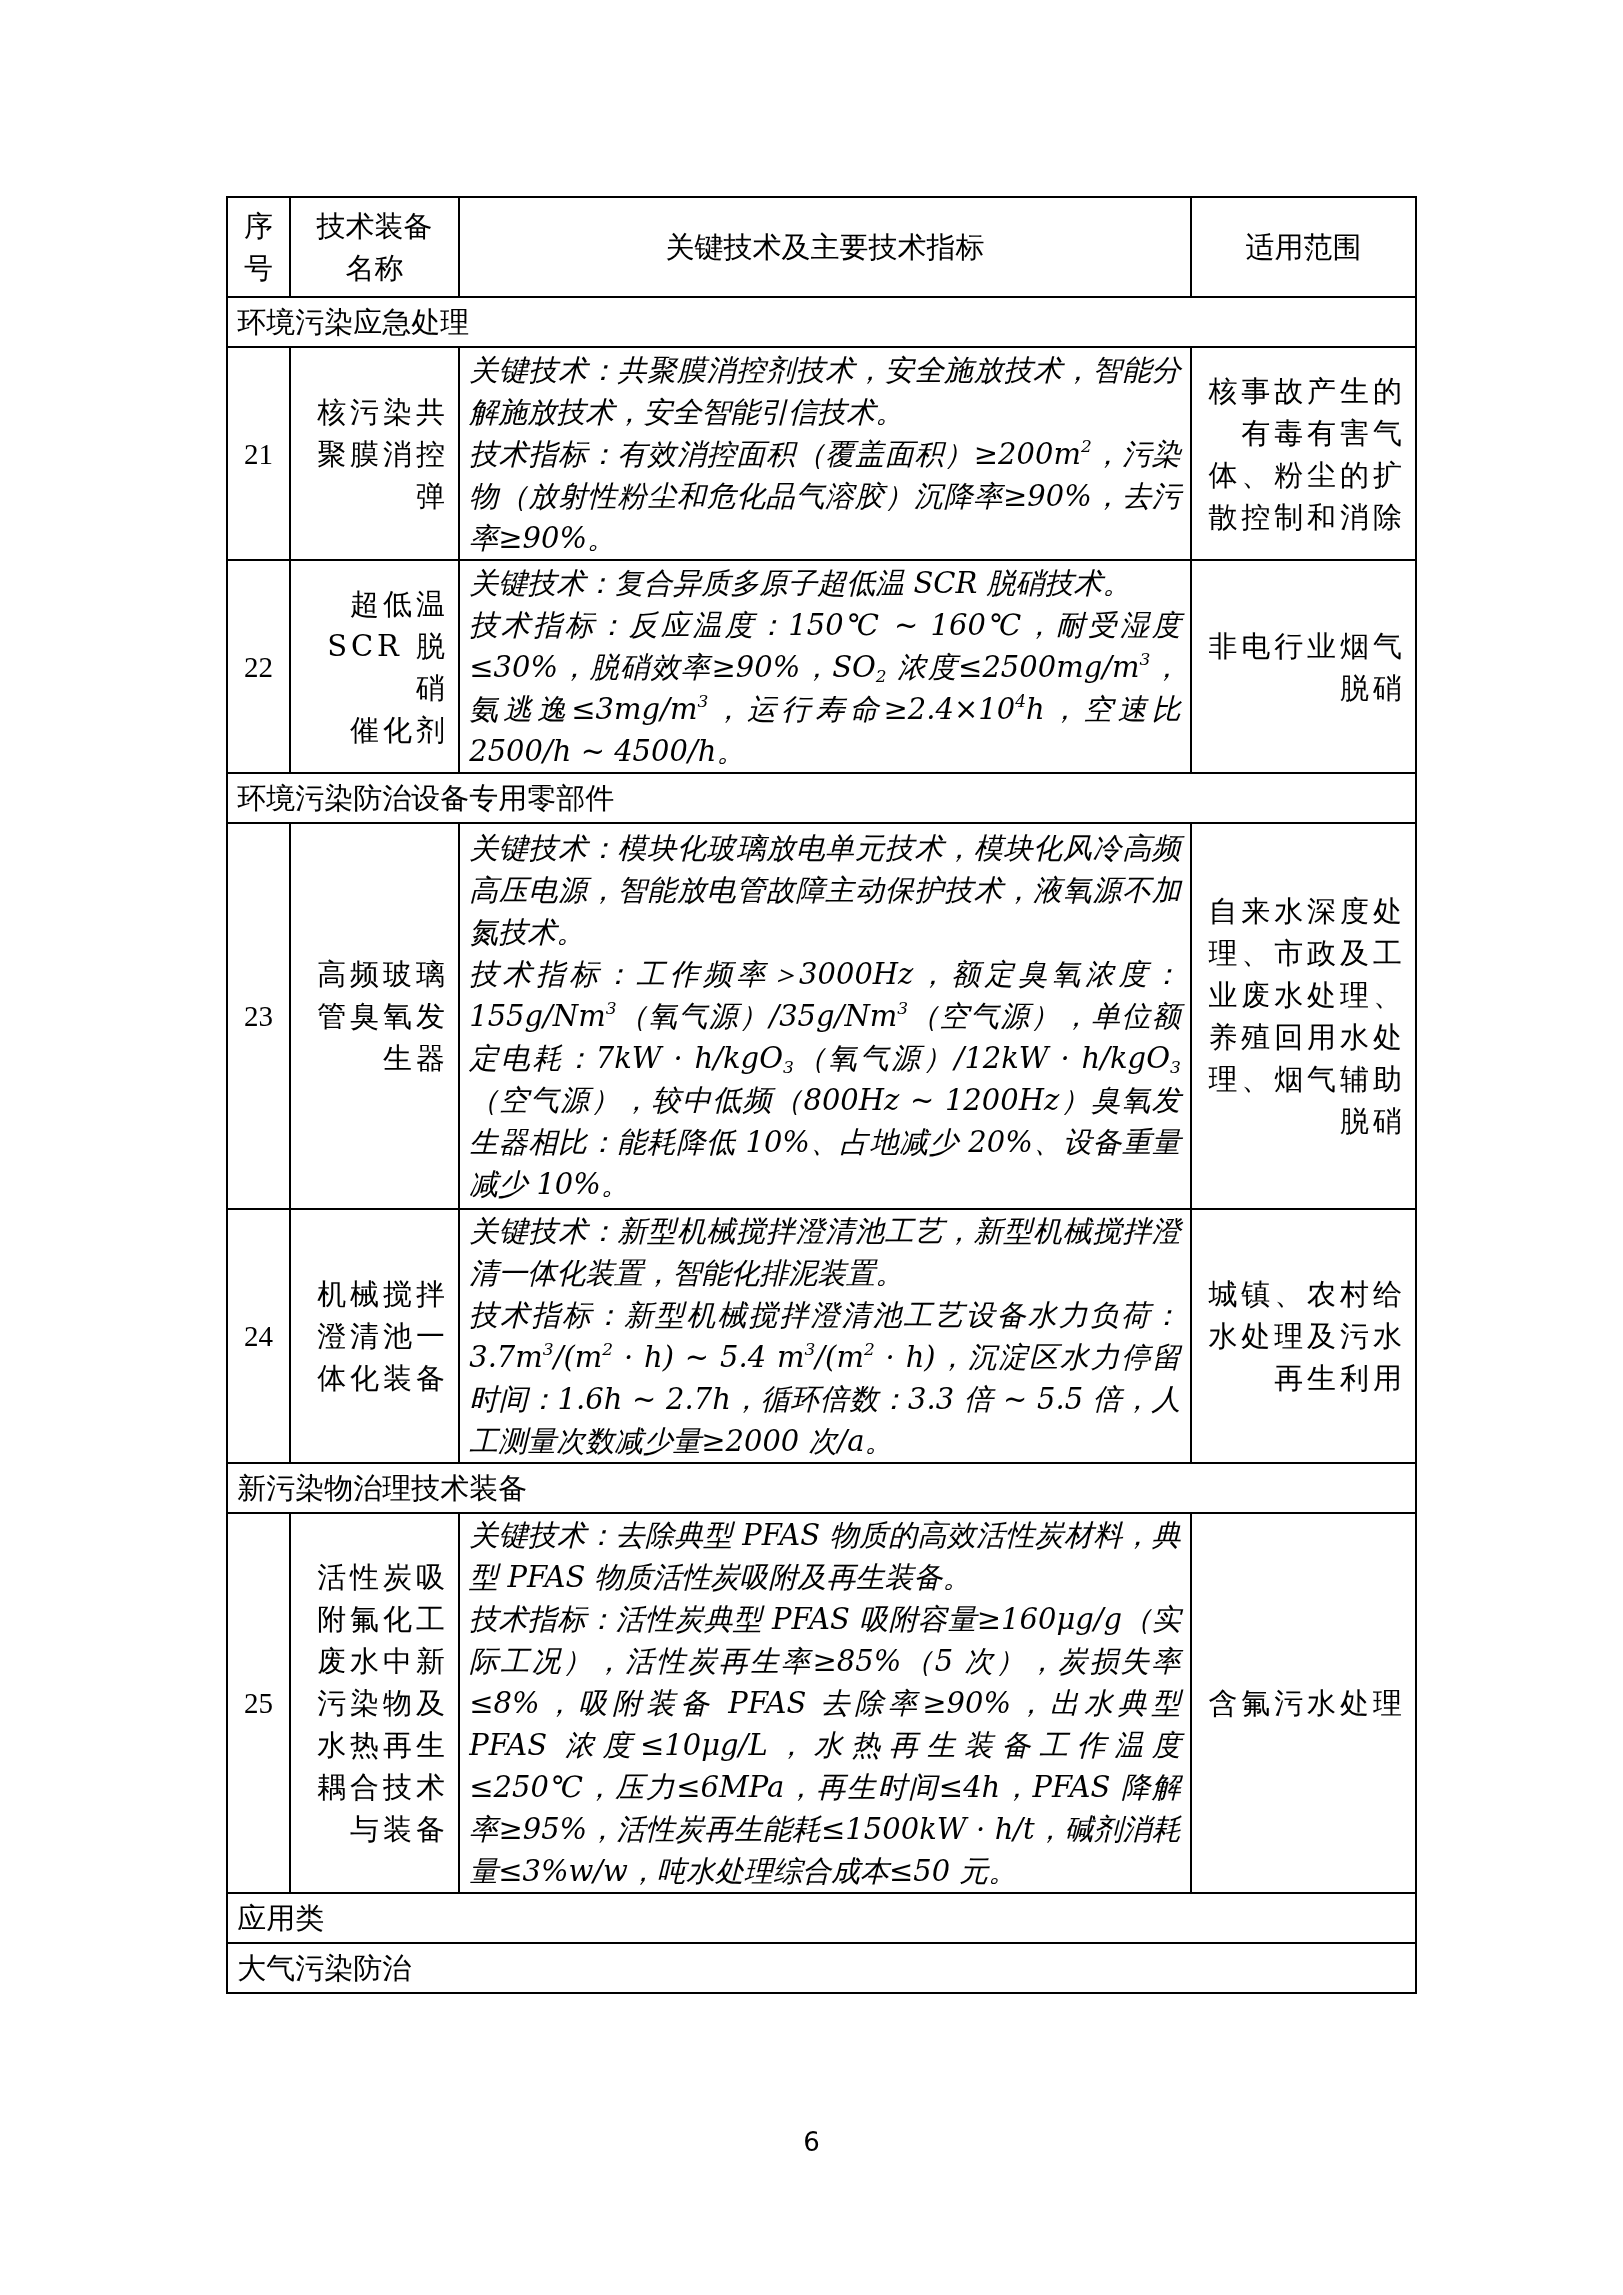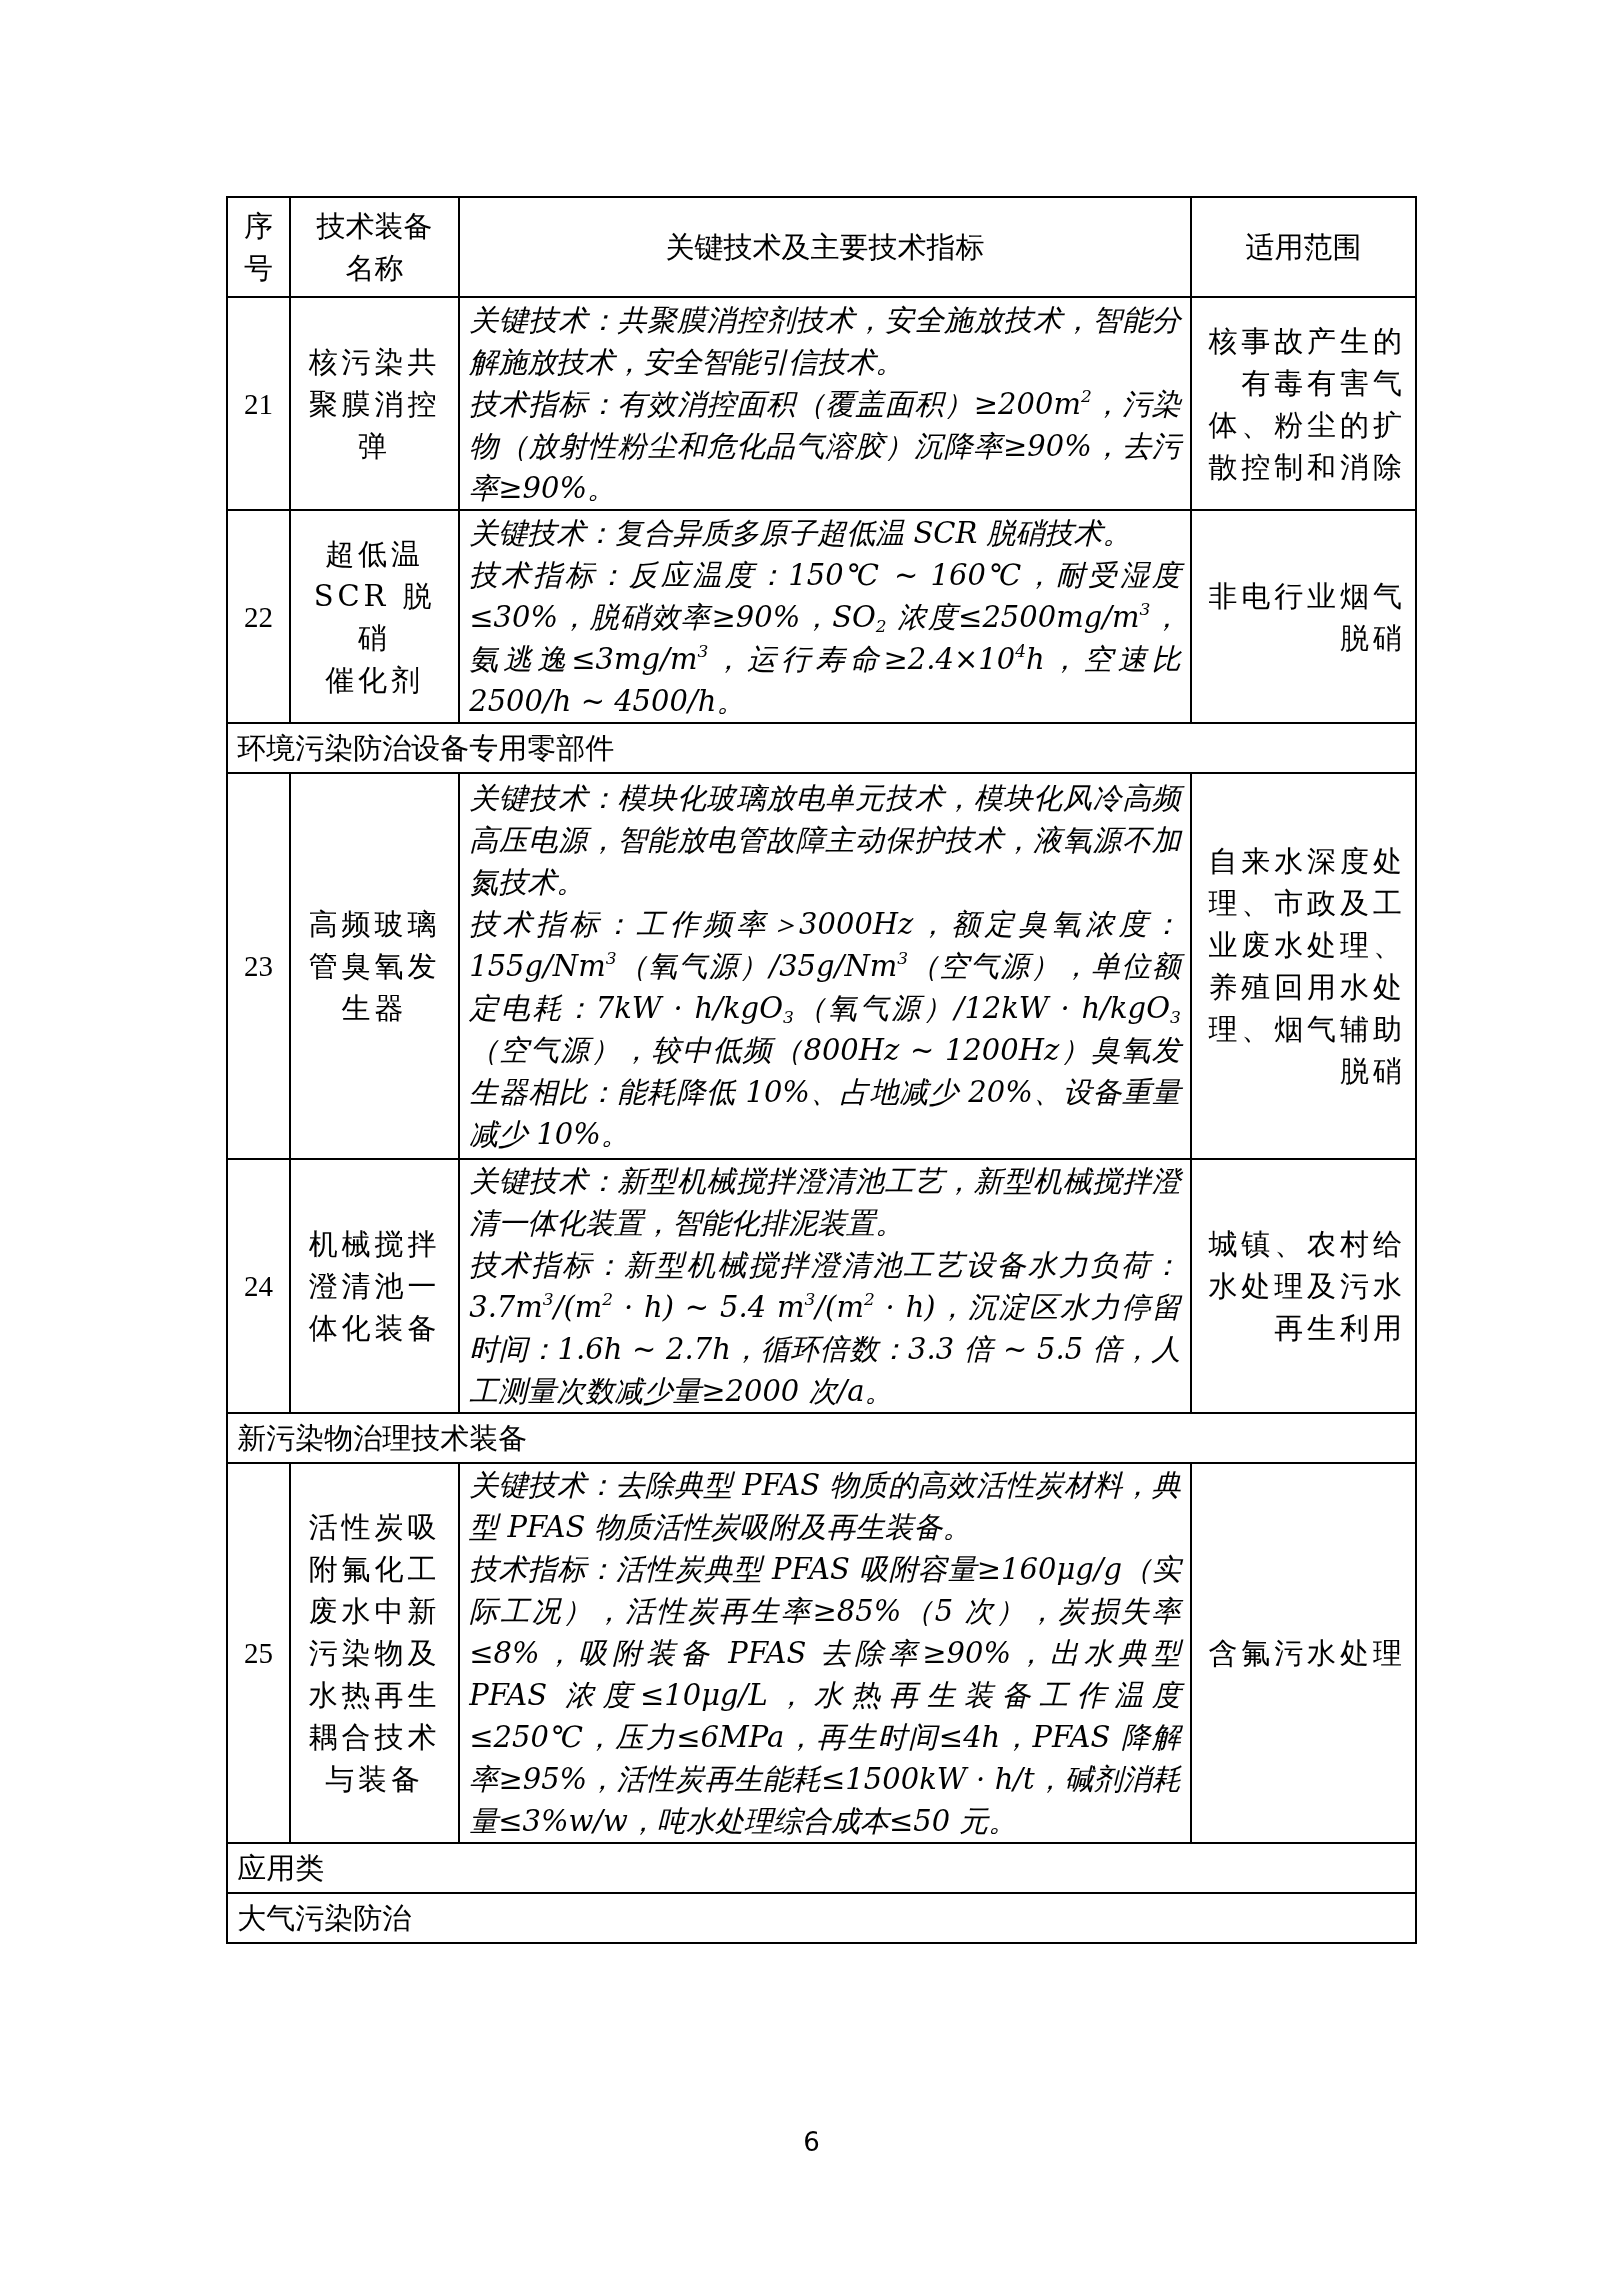--- a/index.html
+++ b/index.html
@@ -16,21 +16,21 @@
   }
   col.c1 { width: 63px; }
   col.c2 { width: 169px; }
   col.c3 { width: 732px; }
   col.c4 { width: 225px; }
   .hdr td { height: 98px; text-align: center; font-family: "DejaVu Sans", "Liberation Sans", sans-serif; }
   .hdr .stack span { display: block; }
   .sec td { height: 48px; font-family: "DejaVu Sans", "Liberation Sans", sans-serif;
             font-size: 29px; padding-left: 13px; text-align: left; }
   td.num { text-align: center; font-family: "Liberation Serif", serif; }
-  td.name { text-align: center; padding: 0 11.8px; letter-spacing: 3.9px; }
+  td.name { text-align: right; padding: 0 11.8px; letter-spacing: 3.9px; }
   td.name span { display: block; }
   td.body { text-align: justify; padding: 3.9px 11.8px; }
   td.body p { margin: 0; font-style: italic; }
   td.scope { text-align: right; letter-spacing: 3.9px; padding: 0 13px; }
   sup { font-size: 17px; line-height: 0; vertical-align: 11.8px; }
   sub { font-size: 17px; line-height: 0; vertical-align: -5.2px; }
   .pageno { position: absolute; left: 0; width: 1623px; top: 2127px; text-align: center;
             font-family: "DejaVu Sans", "Liberation Sans", sans-serif; font-size: 26px; }
 </style>
 </head>
@@ -51,20 +51,23 @@
         <span>号</span>
       </td>
       <td class="stack">
         <span>技术装备</span>
         <span>名称</span>
       </td>
       <td>关键技术及主要技术指标</td>
       <td>适用范围</td>
     </tr>
 
+    <tr class="sec">
+      <td colspan="4">环境污染应急处理</td>
+    </tr>
 
     <tr style="height:213px">
       <td class="num">21</td>
       <td class="name">
         <span>核污染共</span>
         <span>聚膜消控</span>
         <span>弹</span>
       </td>
       <td class="body">
         <p>关键技术：共聚膜消控剂技术，安全施放技术，智能分解施放技术，安全智能引信技术。</p>

